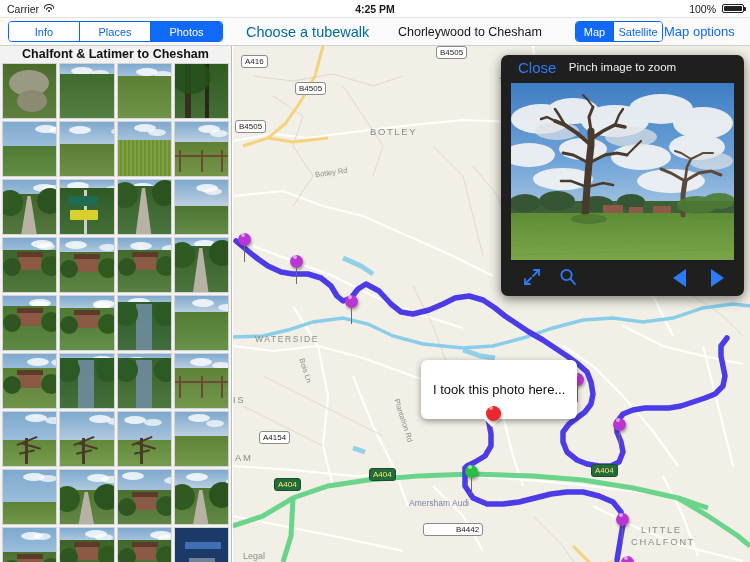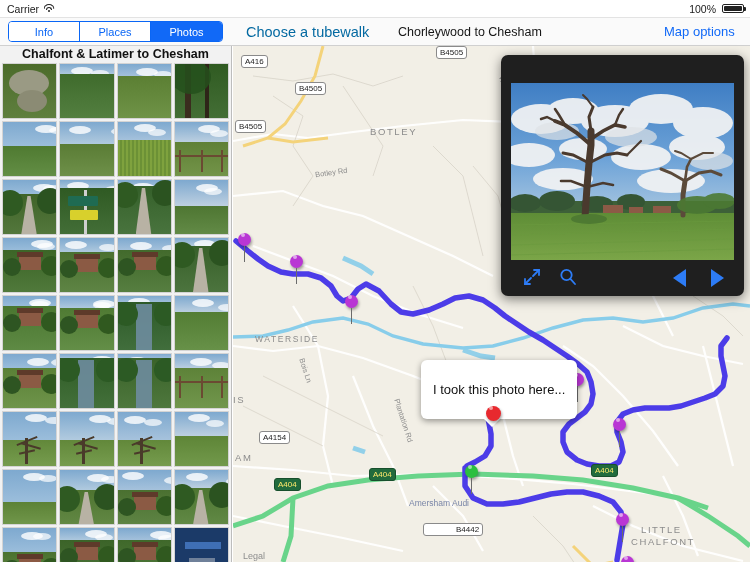--- a/index.html
+++ b/index.html
@@ -146,36 +146,41 @@
 
   <div class="statusbar">
     <div class="sb-left">
       <span>Carrier</span>
       <span class="wifi-icon">
           <i class="a"></i>
           <i class="b"></i>
           <i class="c"></i>
         </span>
     </div>
+    <div class="sb-center">4:25 PM</div>
     <div class="sb-right">
       <span>100%</span>
       <span class="battery">
           <i></i>
         </span>
     </div>
   </div>
 
   <div class="toolbar">
     <div class="seg seg-left">
       <div>Info</div>
       <div>Places</div>
       <div class="on">Photos</div>
     </div>
     <div class="choose-link">Choose a tubewalk</div>
     <div class="walk-title">Chorleywood to Chesham</div>
+    <div class="seg seg-right">
+      <div class="on">Map</div>
+      <div>Satellite</div>
+    </div>
     <div class="map-options">Map options</div>
   </div>
 
   <div class="sidebar">
     <div class="sidebar-title">Chalfont &amp; Latimer to Chesham</div>
     <div class="grid" id="photo-grid">
         <div class="thumb" title="muddy-path">
           <div class="ground" style="height:56px;background:linear-gradient(#4b6b2a, #5f7f3e);"></div>
           <div class="blob" style="left:6px;top:6px;width:40px;height:26px;background:#9a9a84;"></div>
           <div class="blob" style="left:14px;top:26px;width:30px;height:22px;background:#8b8b74;"></div>
@@ -612,20 +617,24 @@
         <div class="head"></div>
       </div>
 
     <div class="callout" style="left:188px; top:314px;">
       <span>I took this photo here...</span>
     </div>
 
   </div>
 
   <div class="modal">
+    <div class="modal-head">
+      <div class="modal-close">Close</div>
+      <div class="modal-hint">Pinch image to zoom</div>
+    </div>
     <div class="modal-photo">
       <svg width="223" height="177">
         <defs>
           <linearGradient id="skyg" x1="0" y1="0" x2="0" y2="1">
             <stop offset="0%" stop-color="#3f7ec4"></stop>
               <stop offset="60%" stop-color="#6fa4d8"></stop>
               <stop offset="100%" stop-color="#a8c6e0"></stop>
           </linearGradient>
           <linearGradient id="grassg" x1="0" y1="0" x2="0" y2="1">
             <stop offset="0%" stop-color="#5e8d36"></stop>

